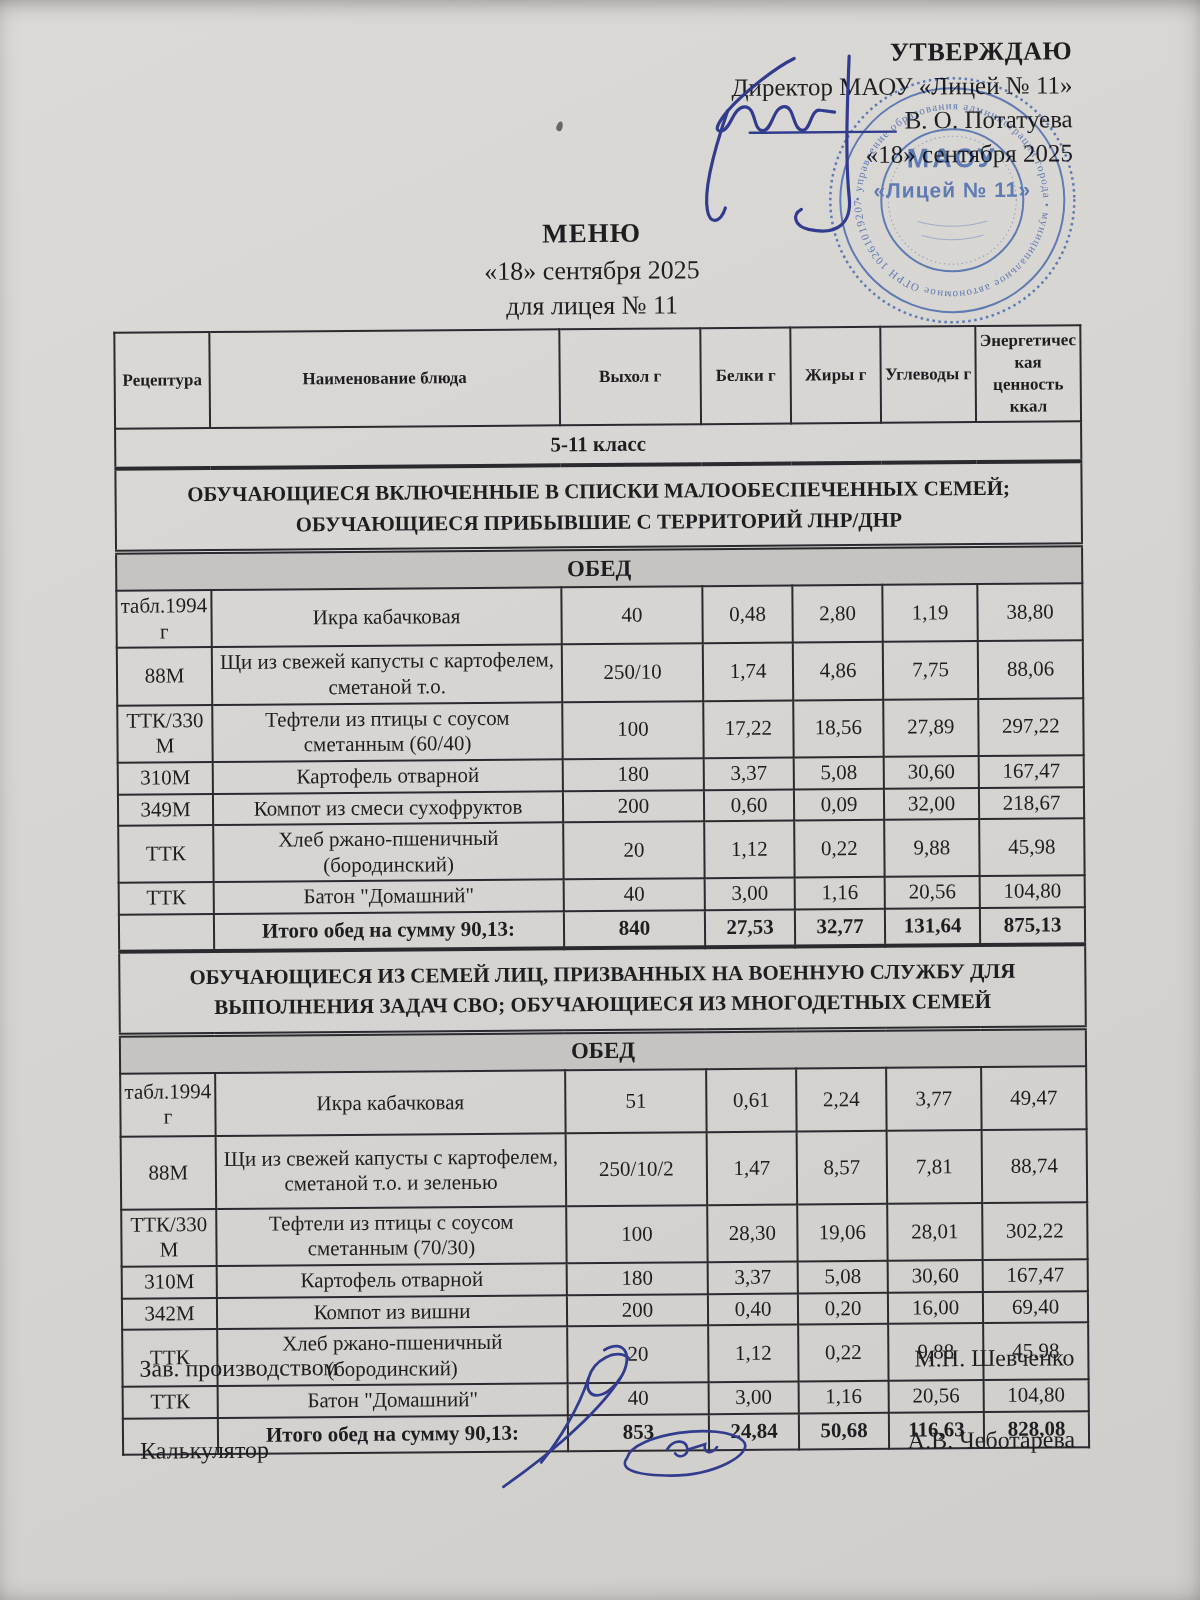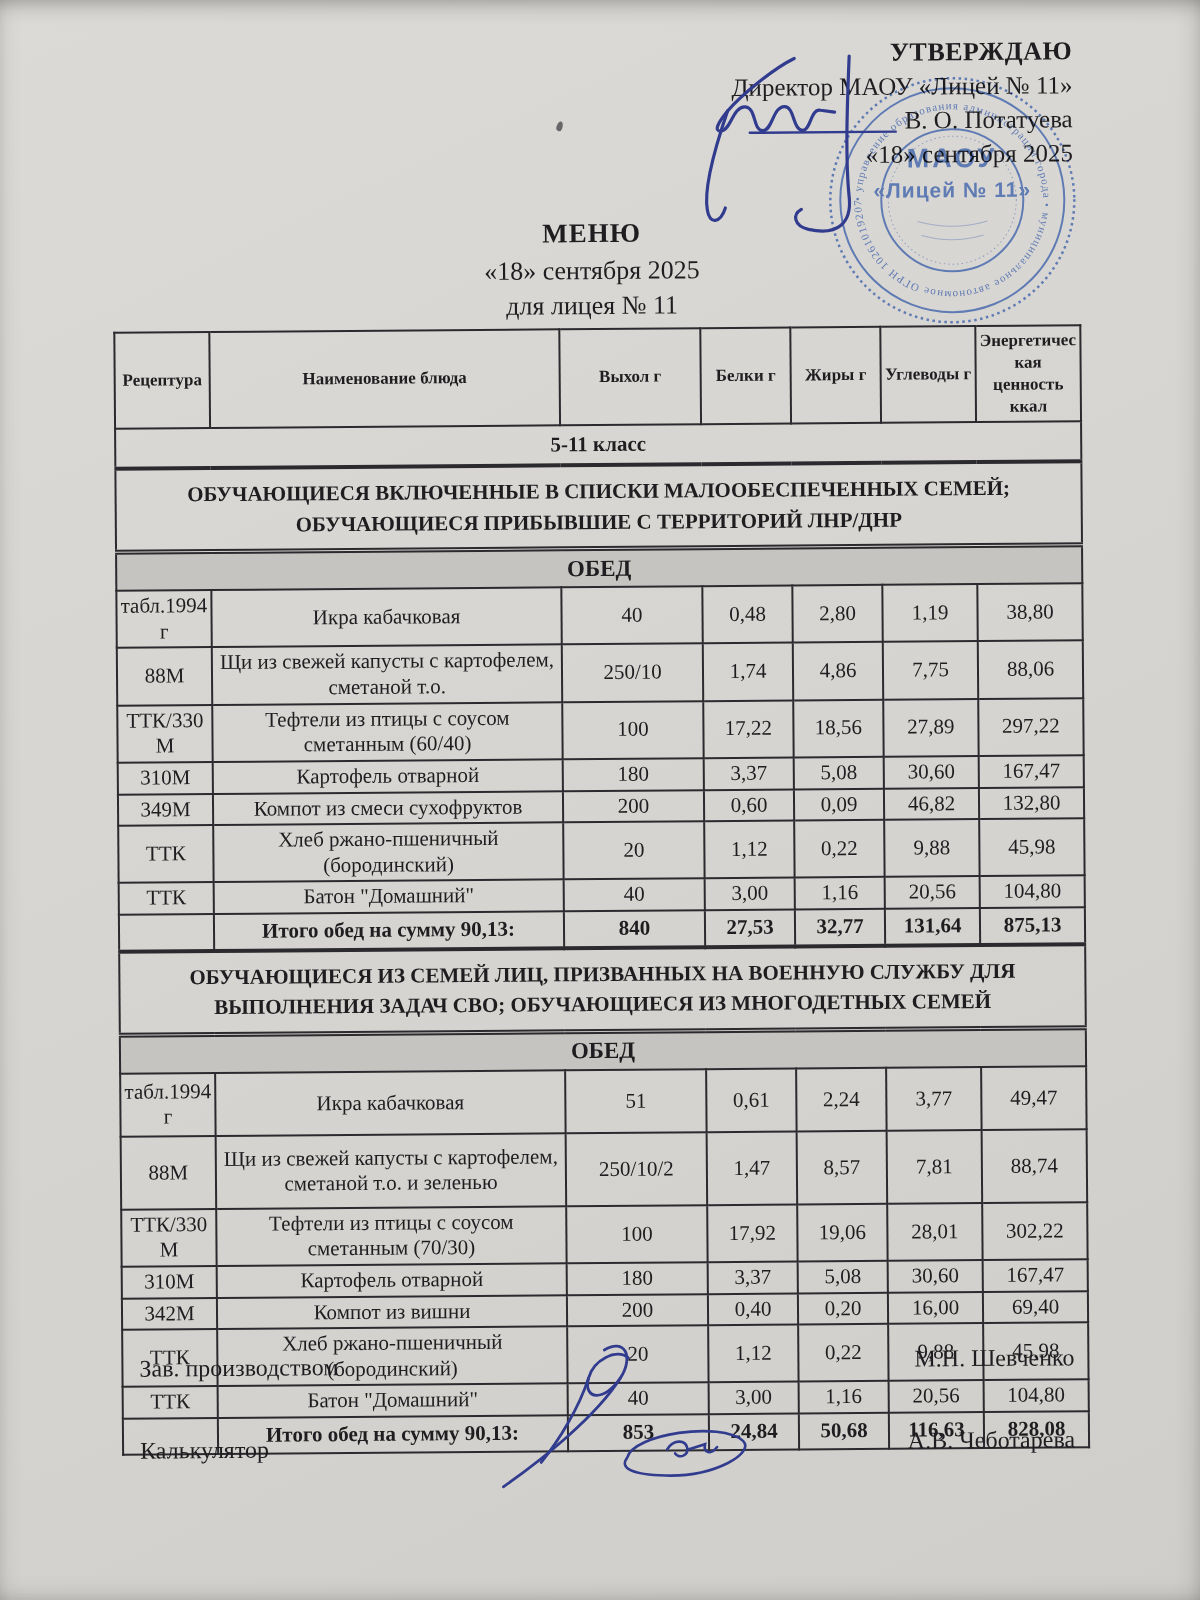--- a/index.html
+++ b/index.html
@@ -167,22 +167,22 @@
           <td>5,08</td>
           <td>30,60</td>
           <td>167,47</td>
         </tr>
         <tr class="data-row" style="height: 28px;">
           <td>349М</td>
           <td class="name-cell">Компот из смеси сухофруктов</td>
           <td>200</td>
           <td>0,60</td>
           <td>0,09</td>
-          <td>46,82</td>
-          <td>132,80</td>
+          <td>32,00</td>
+          <td>218,67</td>
         </tr>
         <tr class="data-row" style="height: 53px;">
           <td>ТТК</td>
           <td class="name-cell">Хлеб ржано-пшеничный (бородинский)</td>
           <td>20</td>
           <td>1,12</td>
           <td>0,22</td>
           <td>9,88</td>
           <td>45,98</td>
         </tr>
@@ -225,21 +225,21 @@
           <td>250/10/2</td>
           <td>1,47</td>
           <td>8,57</td>
           <td>7,81</td>
           <td>88,74</td>
         </tr>
         <tr class="data-row" style="height: 57px;">
           <td>ТТК/330 М</td>
           <td class="name-cell">Тефтели из птицы с соусом сметанным (70/30)</td>
           <td>100</td>
-          <td>17,92</td>
+          <td>28,30</td>
           <td>19,06</td>
           <td>28,01</td>
           <td>302,22</td>
         </tr>
         <tr class="data-row" style="height: 28px;">
           <td>310М</td>
           <td class="name-cell">Картофель отварной</td>
           <td>180</td>
           <td>3,37</td>
           <td>5,08</td>

